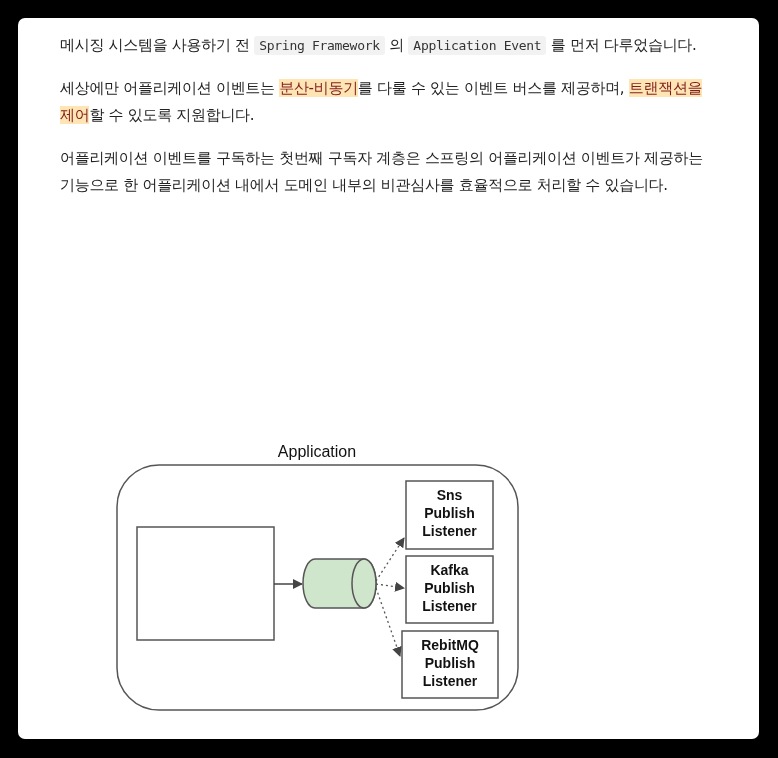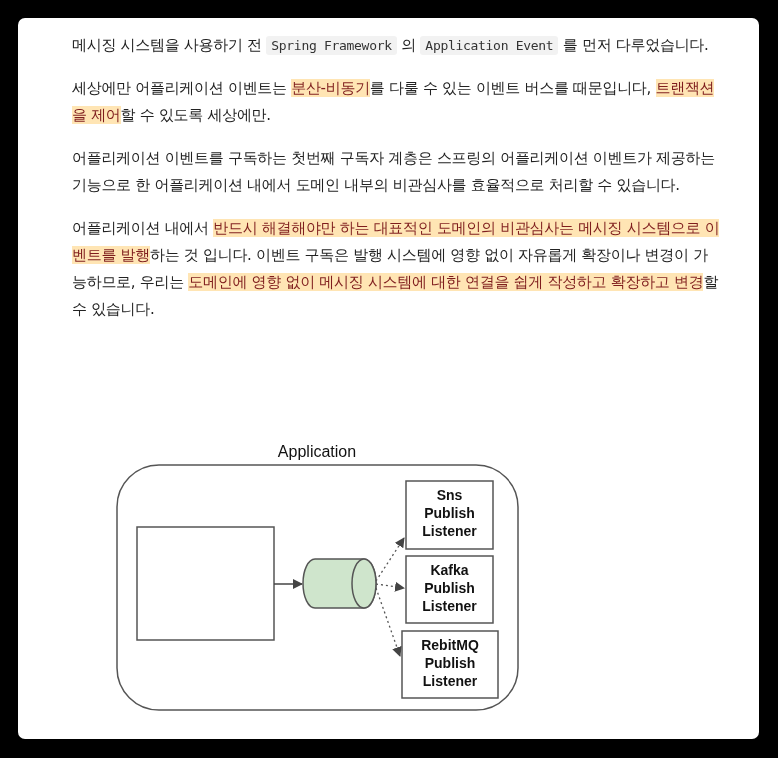--- a/index.html
+++ b/index.html
@@ -1,39 +1,38 @@
 <!DOCTYPE html>
 <html><head>
 <meta charset="utf-8">
 <style>
   html, body { margin:0; padding:0; }
   body { width:778px; height:758px; background:#000; position:relative; overflow:hidden;
          font-family:"DejaVu Sans","Liberation Sans",sans-serif; }
   .card { position:absolute; left:18px; top:18px; width:741px; height:721px; background:#fff; border-radius:7px; }
   .content { position:absolute; left:42px; top:14px; width:660px; color:#222; font-size:15px; line-height:27px; letter-spacing:-0.3px; }
-  .content p { margin:0 0 16px 12px; }
+  .content p { margin:0 0 16px 0; }
   code { font-family:"DejaVu Sans Mono","Liberation Mono",monospace; font-size:13px; background:#f2f2f2; border-radius:3px; padding:2px 5px; color:#333; }
   .hl { background:#ffe5b4; color:#7f1d1d; }
   .diagram { position:absolute; left:0; top:0; width:586px; height:721px; pointer-events:none; }
   .diagram svg { width:741px; height:721px; }
   .diagram text { font-family:"Liberation Sans",sans-serif; }
 </style>
 </head>
 <body>
 
 <div class="card">
   <div class="content">
     <p><span>메시징 시스템을 사용하기 전 </span><code>Spring Framework</code><span> 의 </span><code>Application Event</code><span> 를 먼저 다루었습니다.</span></p>
 
 
-    <p><span>세상에만 어플리케이션 이벤트는 </span><span class="hl">분산-비동기</span><span>를 다룰 수 있는 이벤트 버스를 때문입니다, </span><span class="hl">트랜잭션을 제어</span><span>할 수 있도록 세상에만.</span></p>
+    <p><span>세상에만 어플리케이션 이벤트는 </span><span class="hl">분산-비동기</span><span>를 다룰 수 있는 이벤트 버스를 제공하며, </span><span class="hl">트랜잭션을 제어</span><span>할 수 있도록 지원합니다.</span></p>
 
     <p><span>어플리케이션 이벤트를 구독하는 첫번째 구독자 계층은 스프링의 어플리케이션 이벤트가 제공하는 기능으로 한 어플리케이션 내에서 도메인 내부의 비관심사를 효율적으로 처리할 수 있습니다.</span></p>
 
-    <p><span>어플리케이션 내에서 </span><span class="hl">반드시 해결해야만 하는 대표적인 도메인의 비관심사는 메시징 시스템으로 이벤트를 발행</span><span>하는 것 입니다. 이벤트 구독은 발행 시스템에 영향 없이 자유롭게 확장이나 변경이 가능하므로, 우리는 </span><span class="hl">도메인에 영향 없이 메시징 시스템에 대한 연결을 쉽게 작성하고 확장하고 변경</span><span>할 수 있습니다.</span></p>
   </div>
 
   <div class="diagram">
     <svg viewBox="0 0 741 721" xmlns="http://www.w3.org/2000/svg">
       <defs>
         <marker id="arr" markerWidth="10" markerHeight="10" refX="9" refY="5" orient="auto" markerUnits="userSpaceOnUse">
           <path d="M0,0 L10,5 L0,10 z" fill="#444"></path>
         </marker>
       </defs>
       <text x="299" y="439" text-anchor="middle" font-size="16" fill="#111">Application</text>

